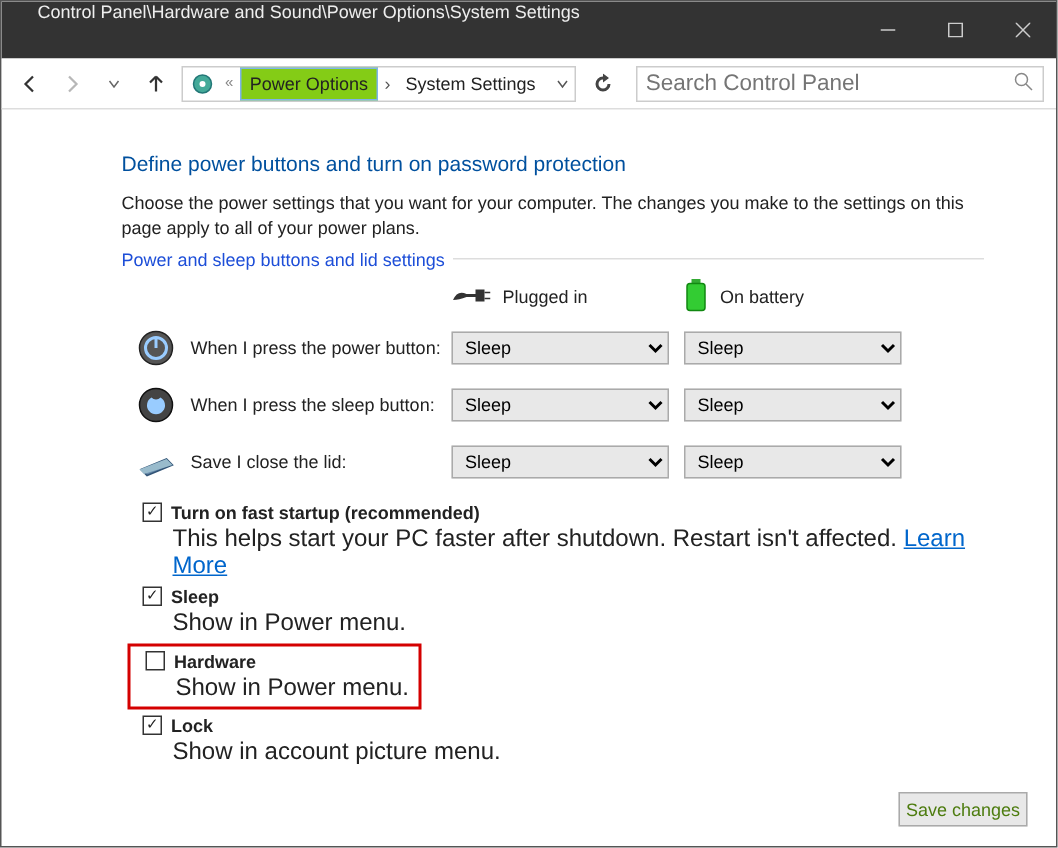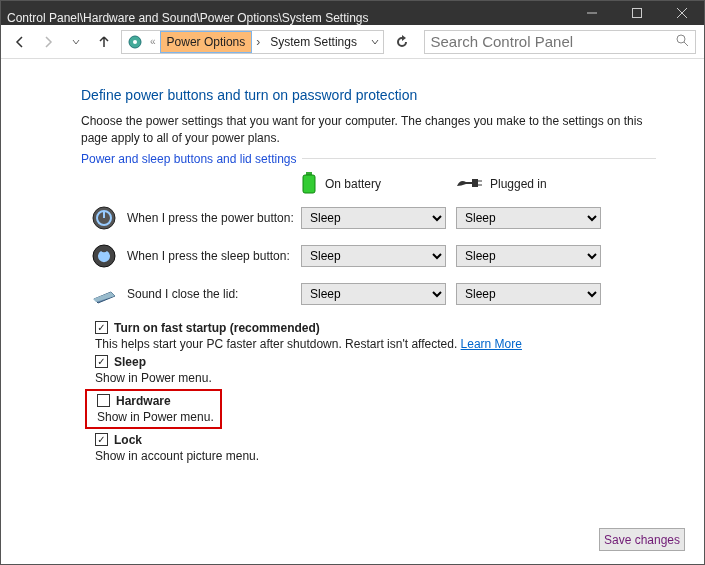--- a/index.html
+++ b/index.html
@@ -1,33 +1,33 @@
 <!DOCTYPE html>
 <html><head>
 <meta charset="utf-8">
 <style>
   * { box-sizing: border-box; margin: 0; padding: 0; font-family: 'Segoe UI', Tahoma, sans-serif; }
   body { width: 705px; height: 565px; background: #fff; border: 1px solid #555; overflow: hidden; font-size: 12px; color: #222; }
 
   
-  .titlebar { height: 24px; background: #333; color: #fff; display: flex; align-items: flex-end; padding-left: 6px; }
+  .titlebar { height: 38px; background: #333; color: #fff; display: flex; align-items: flex-start; padding-left: 24px; }
   .title-text { flex: 1; font-size: 12px; color: #eee; }
   .win-controls { display: flex; height: 100%; }
   .win-btn { width: 45px; display: flex; align-items: center; justify-content: center; cursor: pointer; }
   .win-btn svg { stroke: #ccc; stroke-width: 1; fill: none; }
 
   
   .navbar { height: 34px; background: #fff; border-bottom: 1px solid #ddd; display: flex; align-items: center; padding: 0 8px; gap: 6px; }
   .nav-btn { width: 22px; height: 22px; display: flex; align-items: center; justify-content: center; cursor: pointer; }
   .nav-btn.disabled { opacity: 0.35; cursor: default; }
   .breadcrumb-wrap { display: flex; align-items: center; border: 1px solid #ccc; height: 24px; flex: 1; max-width: 370px; padding-left: 2px; }
   .cp-icon { width: 18px; height: 18px; margin: 0 2px; display:flex; align-items:center; justify-content:center; }
   .crumb-sep { color: #888; padding: 0 4px; font-size: 10px; }
   .crumb { padding: 0 6px; height: 100%; display: flex; align-items: center; cursor: pointer; }
-  .crumb.sel { background: #fdba74; border: 1px solid #7eb4ea; }
+  .crumb.sel { background: #84cc16; border: 1px solid #7eb4ea; }
   .crumb-chev { padding: 0 4px; color: #555; }
   .bc-drop { margin-left:auto; padding:0 4px; color:#555;}
   .refresh-btn { width: 24px; height: 24px; display:flex; align-items:center; justify-content:center; cursor:pointer;}
   .search-wrap { flex: 1; display:flex; align-items:center; border:1px solid #ccc; height:24px; padding:0 6px; margin-left:4px; }
   .search-wrap input { border:none; outline:none; flex:1; font-size:15px; color:#0f766e; }
   .search-wrap .sicon { color:#888; }
 
   
   .content { padding: 28px 48px 0 80px; }
   .heading { color: #00509e; font-size: 14px; margin-bottom: 10px; }
@@ -42,30 +42,30 @@
   .row { display:flex; align-items:center; margin-bottom: 12px; }
   .row-label { width: 210px; display:flex; align-items:center; gap:10px; font-size:12px; }
   .row-label .picon { width:26px; height:26px; display:flex; align-items:center; justify-content:center; }
   select.combo { width:145px; height:22px; background:#e8e8e8; border:1px solid #aaa; font-size:12px; padding:0 4px; margin-right:10px; }
 
   .shutdown-section { margin-top: 14px; }
   .option { margin: 4px 0 4px 14px; }
   .opt-line { display:flex; align-items:center; gap:6px; }
   .opt-line.bold .opt-label { font-weight:600; }
   .opt-label { font-size:12px; }
-  .opt-sub { font-size:12px; margin-top:2px; }
+  .opt-sub { font-size:16px; margin-left: 20px; margin-top:2px; }
   .learn { color:#0066cc; text-decoration:underline; cursor:pointer; }
   .checkbox { width:13px; height:13px; border:1px solid #333; display:flex; align-items:center; justify-content:center; background:#fff; cursor:pointer;}
   .checkbox.checked::after { content:"✓"; font-size:10px; line-height:10px; color:#222; }
   .hibernate-box { border: 2px solid #d40000; padding: 3px 6px 3px 10px; margin-left: 4px; display:inline-block; }
 
   
   .footer { position:absolute; bottom:14px; right:20px; display:flex; gap:8px; }
   .btn { min-width:86px; height:23px; border:1px solid #aaa; background:#e8e8e8; font-size:12px; cursor:pointer; }
-  .btn:disabled { color:#701a75; cursor:default; }
+  .btn:disabled { color:#4d7c0f; cursor:default; }
 </style>
 </head>
 <body>
 
 <div class="titlebar">
   <span class="title-text">Control Panel\Hardware and Sound\Power Options\System Settings</span>
   <div class="win-controls">
     <div class="win-btn">
         <svg width="10" height="10">
           <line x1="0" y1="5" x2="10" y2="5"></line>
@@ -147,33 +147,33 @@
   <div class="desc">Choose the power settings that you want for your computer. The changes you make to the settings on this page apply to all of your power plans.</div>
 
   <div class="section-title">
     <span>Power and sleep buttons and lid settings</span>
       <span class="line"></span>
   </div>
 
   <div class="power-grid">
     <div class="colheads">
       <div class="colhead">
-        <span><svg width="16" height="22" viewBox="0 0 16 22">
-              <rect x="5" y="0" width="6" height="3" fill="#3a3"></rect>
-              <rect x="2" y="3" width="12" height="18" rx="2" fill="#3c3" stroke="#181"></rect>
-            </svg></span>
-        <span>On battery</span>
-      </div>
-      <div class="colhead">
         <span><svg width="26" height="14" viewBox="0 0 26 14">
               <path d="M1 10 Q4 3 10 6 L16 6 L16 3 L22 3 L22 11 L16 11 L16 8 L10 8 Q5 10 1 10 Z" fill="#333"></path>
               <line x1="22" y1="5" x2="26" y2="5" stroke="#333"></line>
               <line x1="22" y1="9" x2="26" y2="9" stroke="#333"></line>
             </svg></span>
         <span>Plugged in</span>
+      </div>
+      <div class="colhead">
+        <span><svg width="16" height="22" viewBox="0 0 16 22">
+              <rect x="5" y="0" width="6" height="3" fill="#3a3"></rect>
+              <rect x="2" y="3" width="12" height="18" rx="2" fill="#3c3" stroke="#181"></rect>
+            </svg></span>
+        <span>On battery</span>
       </div>
     </div>
 
     <div class="row">
       <div class="row-label">
         <span class="picon">
             <svg width="24" height="24" viewBox="0 0 24 24">
               <circle cx="12" cy="12" r="11" fill="#555" stroke="#222"></circle>
               <circle cx="12" cy="12" r="7" fill="none" stroke="#9cf" stroke-width="2"></circle>
               <line x1="12" y1="5" x2="12" y2="12" stroke="#9cf" stroke-width="2"></line>
@@ -200,21 +200,21 @@
     </div>
 
     <div class="row">
       <div class="row-label">
         <span class="picon">
             <svg width="26" height="20" viewBox="0 0 26 20">
               <path d="M3 15 L20 8 L24 12 L7 19 Z" fill="#68a" stroke="#357"></path>
               <path d="M2 15 L5 18 L24 12 L20 8" fill="#9bc"></path>
             </svg>
           </span>
-        <span>Sound I close the lid:</span>
+        <span>Save I close the lid:</span>
       </div>
       <select class="combo"><option>Sleep</option></select>
       <select class="combo"><option>Sleep</option></select>
     </div>
   </div>
 
   <div class="shutdown-section">
 
     <div class="option">
       <div class="opt-line bold">

